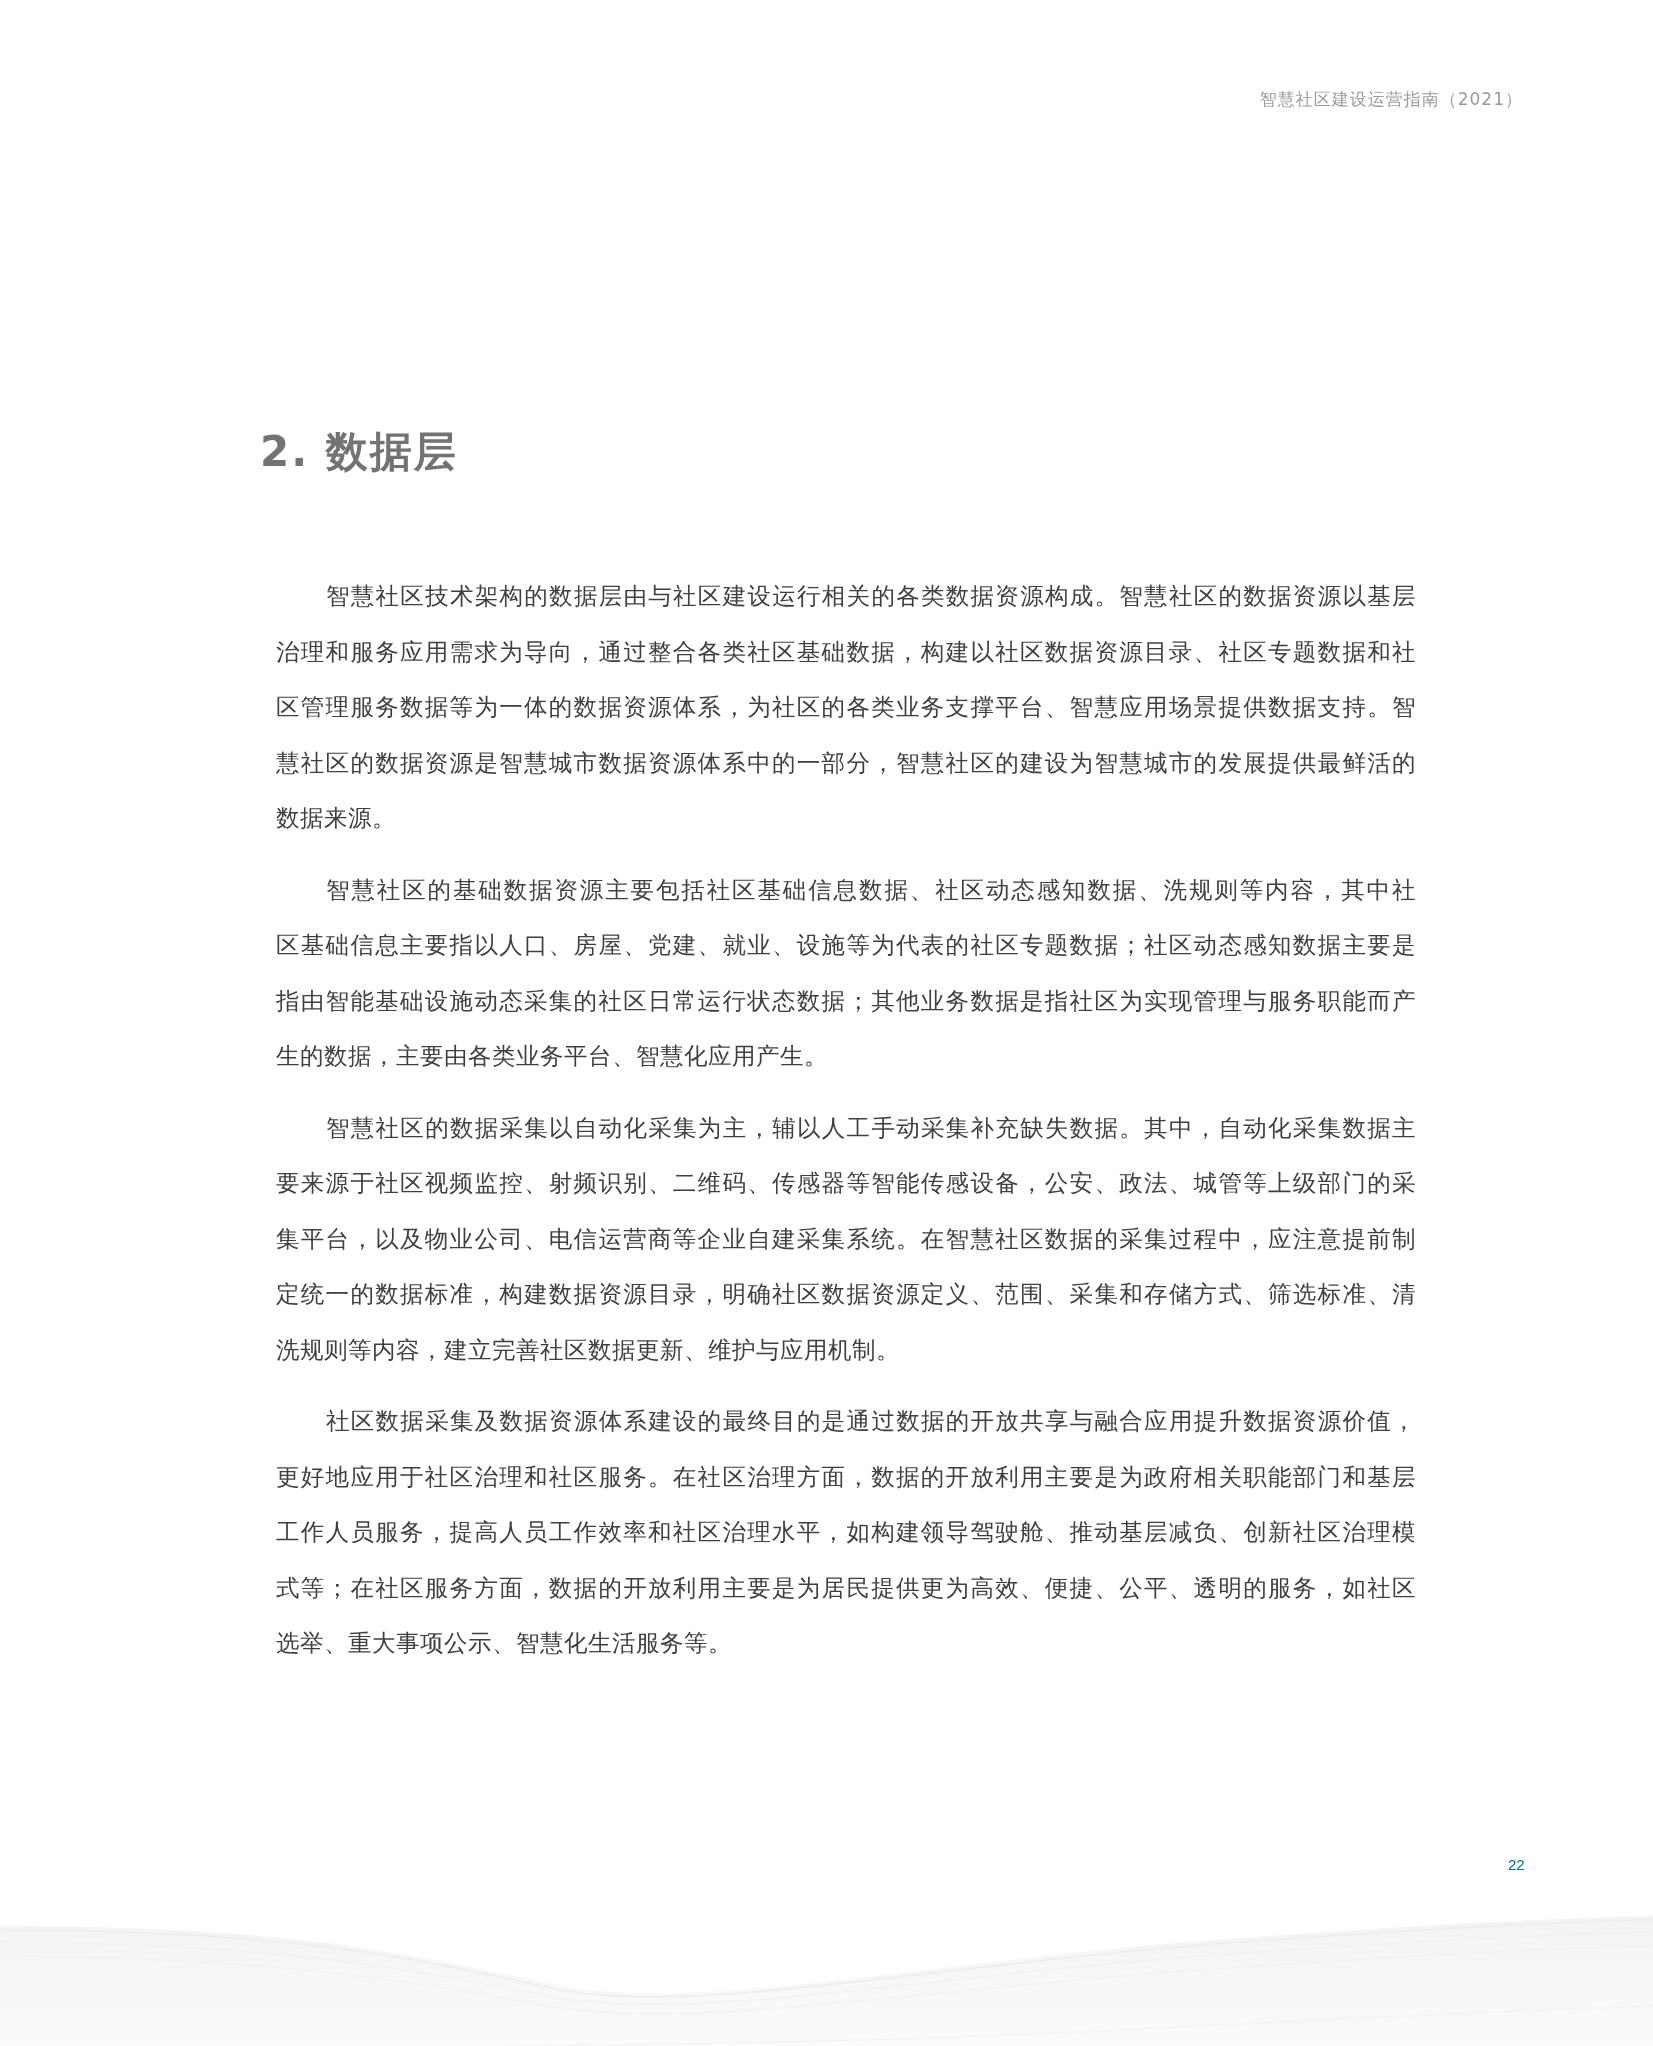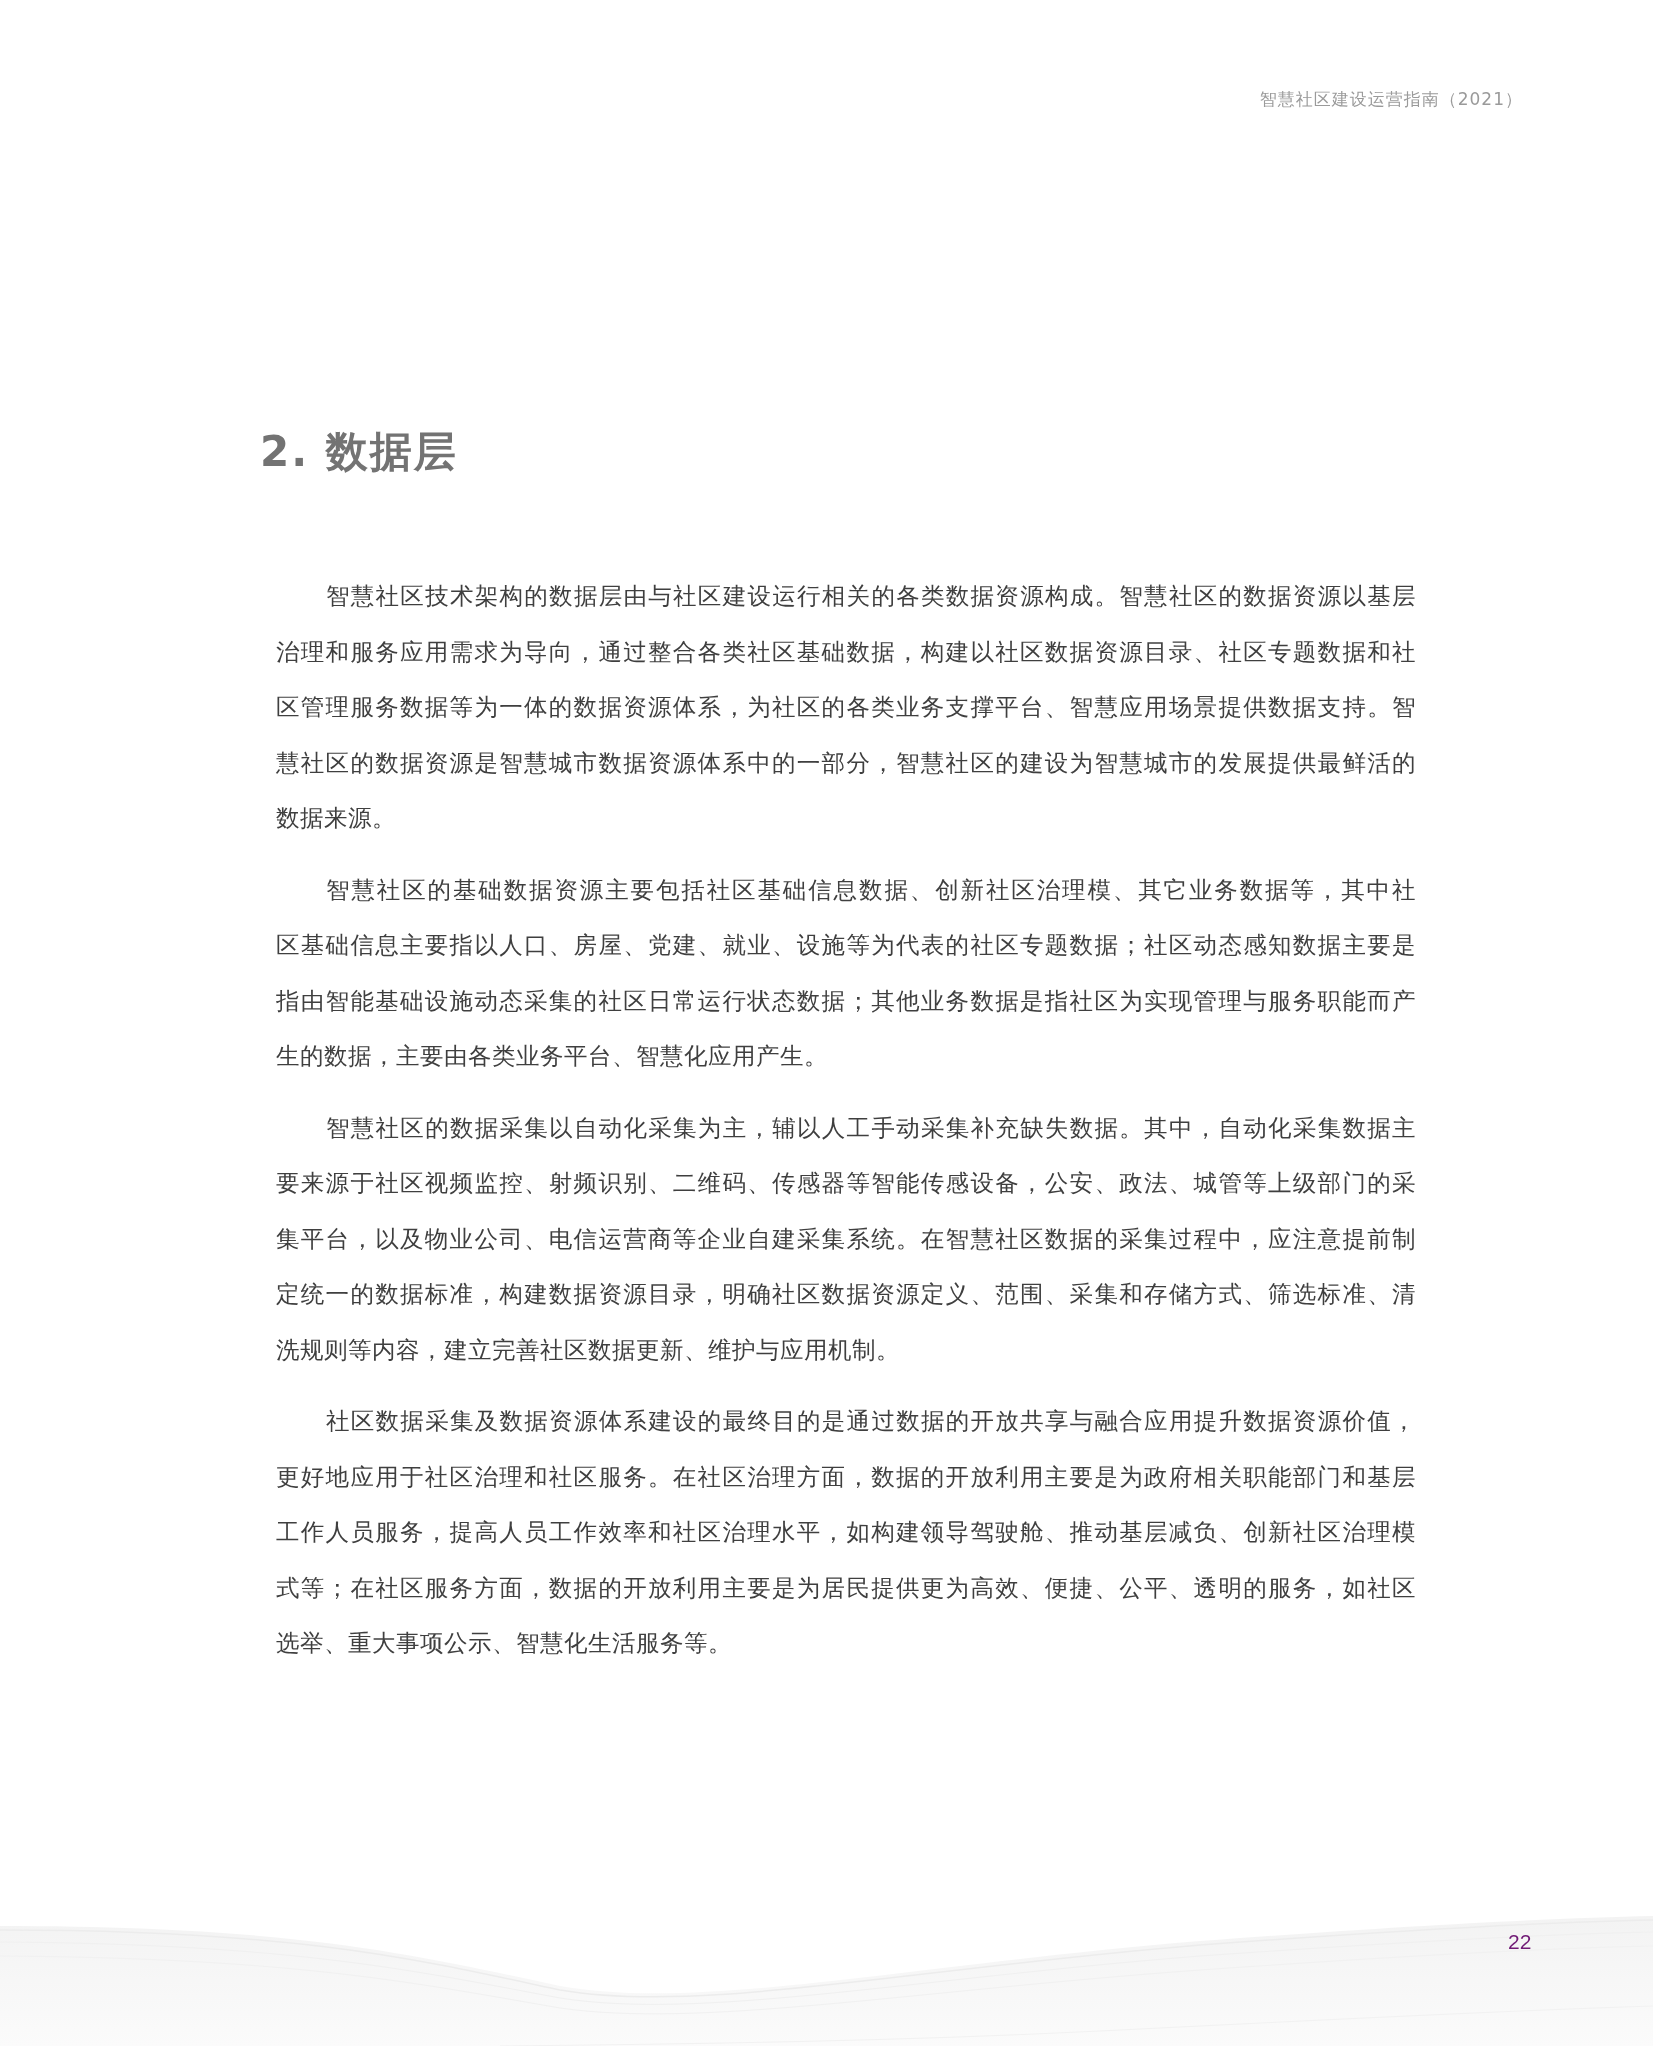--- a/index.html
+++ b/index.html
@@ -64,44 +64,44 @@
     .footer-wave {
       position: absolute;
       left: 0;
       bottom: 0;
       width: 1653px;
       height: 200px;
       pointer-events: none;
     }
     .page-number {
       position: absolute;
-      top: 1930px;
+      top: 1856px;
       left: 1508px;
-      font-size: 21px;
-      color: #701a75;
+      font-size: 15px;
+      color: #0369a1;
       font-family: "Liberation Sans", sans-serif;
     }
   </style>
 </head>
 <body>
 
 <div class="running-header">智慧社区建设运营指南（2021）</div>
 
 <h2 class="section-title">2. 数据层</h2>
 
 <div class="body-text">
   <div class="para">
     <span class="line indent">智慧社区技术架构的数据层由与社区建设运行相关的各类数据资源构成。智慧社区的数据资源以基层</span>
     <span class="line">治理和服务应用需求为导向，通过整合各类社区基础数据，构建以社区数据资源目录、社区专题数据和社</span>
     <span class="line">区管理服务数据等为一体的数据资源体系，为社区的各类业务支撑平台、智慧应用场景提供数据支持。智</span>
     <span class="line">慧社区的数据资源是智慧城市数据资源体系中的一部分，智慧社区的建设为智慧城市的发展提供最鲜活的</span>
     <span class="line last">数据来源。</span>
   </div>
   <div class="para">
-    <span class="line indent">智慧社区的基础数据资源主要包括社区基础信息数据、创新社区治理模、其它业务数据等，其中社</span>
+    <span class="line indent">智慧社区的基础数据资源主要包括社区基础信息数据、社区动态感知数据、洗规则等内容，其中社</span>
     <span class="line">区基础信息主要指以人口、房屋、党建、就业、设施等为代表的社区专题数据；社区动态感知数据主要是</span>
     <span class="line">指由智能基础设施动态采集的社区日常运行状态数据；其他业务数据是指社区为实现管理与服务职能而产</span>
     <span class="line last">生的数据，主要由各类业务平台、智慧化应用产生。</span>
   </div>
   <div class="para">
     <span class="line indent">智慧社区的数据采集以自动化采集为主，辅以人工手动采集补充缺失数据。其中，自动化采集数据主</span>
     <span class="line">要来源于社区视频监控、射频识别、二维码、传感器等智能传感设备，公安、政法、城管等上级部门的采</span>
     <span class="line">集平台，以及物业公司、电信运营商等企业自建采集系统。在智慧社区数据的采集过程中，应注意提前制</span>
     <span class="line">定统一的数据标准，构建数据资源目录，明确社区数据资源定义、范围、采集和存储方式、筛选标准、清</span>
     <span class="line last">洗规则等内容，建立完善社区数据更新、维护与应用机制。</span>

